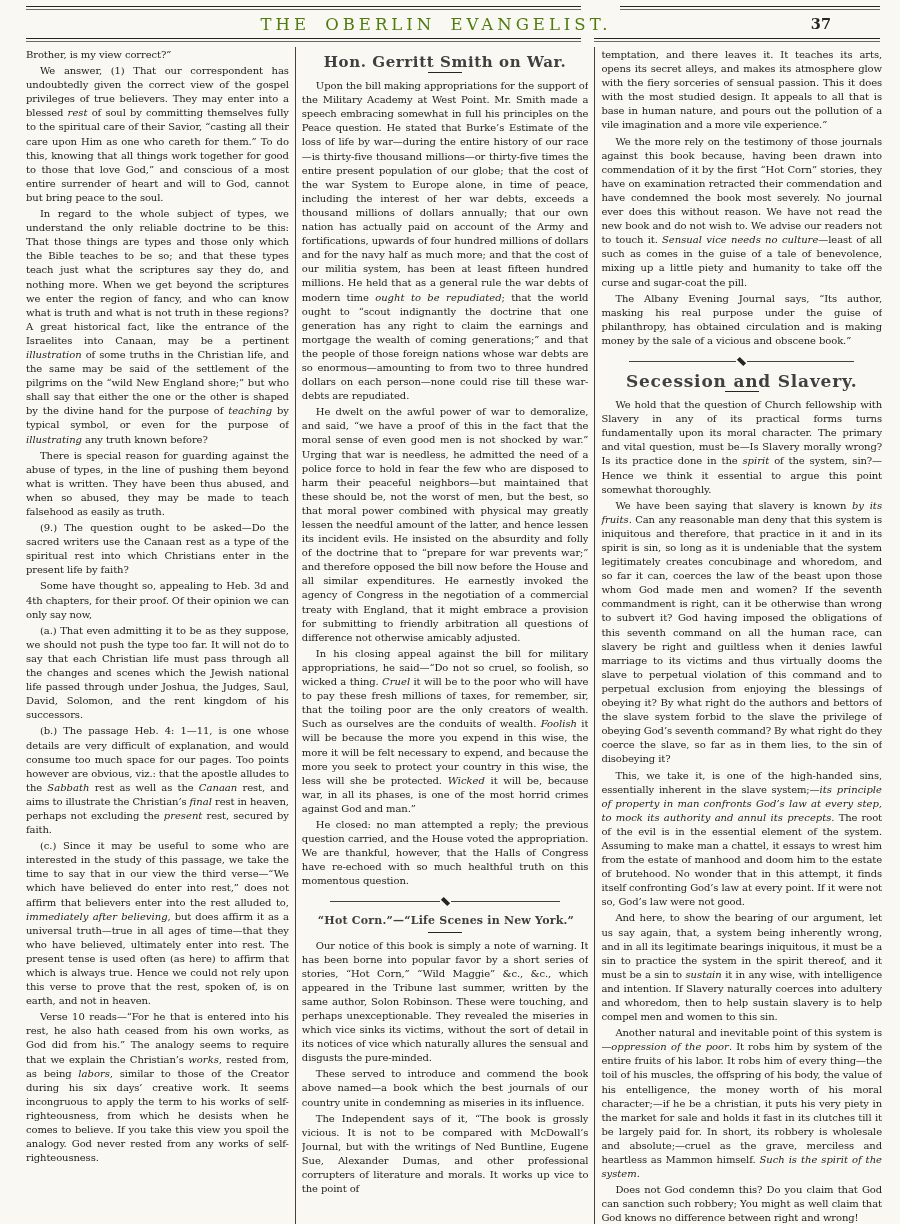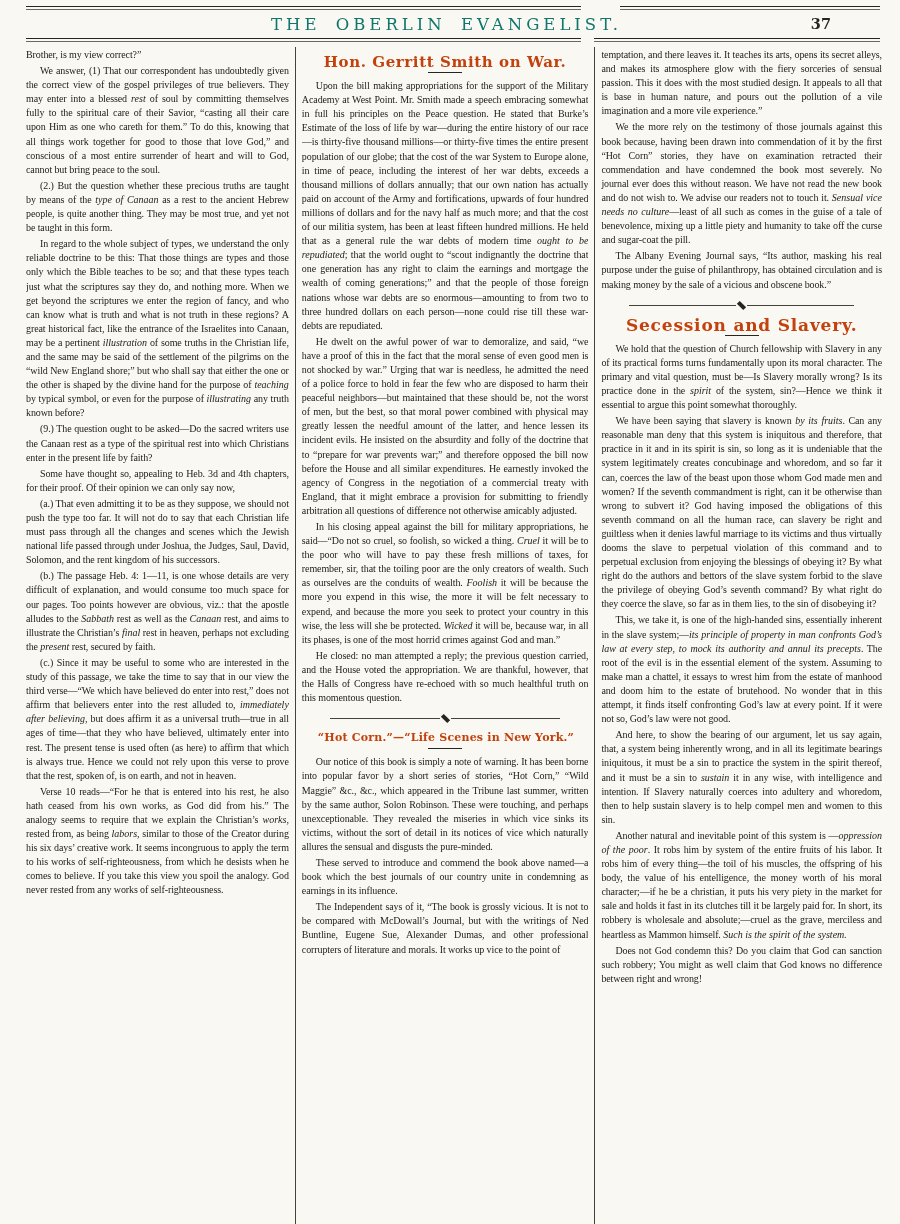--- a/index.html
+++ b/index.html
@@ -22,27 +22,27 @@
     height: 4px;
     border-top: 1.5px solid #26251f;
     border-bottom: 1px solid #6b685e;
   }
   .rule-left-top  { width: 65%; }
   .rule-right-top { width: 30.5%; }
   .rule-left-bot  { width: 65%; }
   .rule-right-bot { width: 33.5%; }
   .title-row { position: relative; height: 27px; margin: 1px 0 0; }
   .masthead {
-    position: absolute; left: 245px; width: 360px;
+    position: absolute; left: 230px; width: 360px;
     top: 4px;
-    text-align: left;
+    text-align: center;
     font-size: 16.5px;
     letter-spacing: 4px;
     word-spacing: 6px;
-    color: #0f766e;
+    color: #4d7c0f;
     white-space: nowrap;
   }
   .pagenum {
     position: absolute; right: 49px; top: 4px;
     font-size: 14.5px; font-weight: bold; color: #26251f;
   }
   
   .columns {
     display: flex;
     padding: 5px 18px 0 26px;
@@ -54,30 +54,30 @@
     text-align: justify;
     font-size: 10px;
     line-height: 14.1px;
     letter-spacing: -0.1px;
     color: #24221c;
   }
   .col-1 { width: 266px; }
   .col-2 { width: 290px; }
   .col-3 { width: 284px; }
   .vrule { width: 1px; background: #45423a; margin: 0 6px; }
-  p.para { margin: 1px 0 2px; text-indent: 14px; font-family: Liberation Serif, serif; }
+  p.para { margin: 1px 0 2px; text-indent: 14px; }
   p.para.flush { text-indent: 0; }
   p.para i { letter-spacing: 0; }
   h2.art-heading {
     text-align: center;
     font-weight: bold;
     font-size: 15px;
     letter-spacing: 0.6px;
     margin: 8px 16px 3px;
-    color: #c2410c;
+    color: #404040;
   }
   h2.size-small { font-size: 11px; letter-spacing: 0.2px; white-space: nowrap; }
   h2.size-large { font-size: 17px; letter-spacing: 0.8px; }
   .heading-rule {
     width: 34px; border-top: 1.2px solid #26251f;
     margin: 1px auto 6px;
   }
   .article-divider {
     display: flex; align-items: center; justify-content: center;
     width: 80%;
@@ -108,22 +108,22 @@
     <div class="rule-row">
       <div class="rule rule-left-bot"></div>
       <div class="rule rule-right-bot"></div>
     </div>
   </div>
 
   <div class="columns">
     <div class="col col-1">
         <p class="para flush">Brother, is my view correct?”</p>
         <p class="para">We answer, (1) That our correspondent has undoubtedly given the correct view of the gospel privileges of true believers.  They may enter into a blessed <i>rest</i> of soul by committing themselves fully to the spiritual care of their Savior, “casting all their care upon Him as one who careth for them.”  To do this, knowing that all things work together for good to those that love God,” and conscious of a most entire surrender of heart and will to God, cannot but bring peace to the soul.</p>
-        <p class="para">(2.) But the question whether these precious truths are taught by means of the <i>type of Canaan</i> as a rest to the ancient Hebrew people, is quite another thing.  They may be most true, and yet not be taught in this form.</p>
         <p class="para">In regard to the whole subject of types, we understand the only reliable doctrine to be this:  That those things are types and those only which the Bible teaches to be so; and that these types teach just what the scriptures say they do, and nothing more.  When we get beyond the scriptures we enter the region of fancy, and who can know what is truth and what is not truth in these regions? A great historical fact, like the entrance of the Israelites into Canaan, may be a pertinent <i>illustration</i> of some truths in the Christian life, and the same may be said of the settlement of the pilgrims on the “wild New England shore;” but who shall say that either the one or the other is shaped by the divine hand for the purpose of <i>teaching</i> by typical symbol, or even for the purpose of <i>illustrating</i> any truth known before?</p>
+        <p class="para">There is special reason for guarding against the abuse of types, in the line of pushing them beyond what is written.  They have been thus abused, and when so abused, they may be made to teach falsehood as easily as truth.</p>
         <p class="para">(9.) The question ought to be asked—Do the sacred writers use the Canaan rest as a type of the spiritual rest into which Christians enter in the present life by faith?</p>
         <p class="para">Some have thought so, appealing to Heb. 3d and 4th chapters, for their proof.  Of their opinion we can only say now,</p>
         <p class="para">(a.) That even admitting it to be as they suppose, we should not push the type too far.  It will not do to say that each Christian life must pass through all the changes and scenes which the Jewish national life passed through under Joshua, the Judges, Saul, David, Solomon, and the rent kingdom of his successors.</p>
         <p class="para">(b.) The passage Heb. 4: 1—11, is one whose details are very difficult of explanation, and would consume too much space for our pages.  Too points however are obvious, viz.: that the apostle alludes to the <i>Sabbath</i> rest as well as the <i>Canaan</i> rest, and aims to illustrate the Christian’s <i>final</i> rest in heaven, perhaps not excluding the <i>present</i> rest, secured by faith.</p>
         <p class="para">(c.) Since it may be useful to some who are interested in the study of this passage, we take the time to say that in our view the  third verse—“We  which have believed do enter into rest,” does not affirm that believers enter into the rest alluded to, <i>immediately after believing</i>, but does affirm it as a universal truth—true in all ages of time—that they who have believed, ultimately enter into rest.  The present tense is used often (as here) to affirm that which is always true.  Hence we could not rely upon this verse to prove that the rest, spoken of, is on earth, and not in heaven.</p>
         <p class="para">Verse 10 reads—“For he that is entered into his rest, he also hath ceased from his own works, as God did from his.”  The analogy seems to require that we explain the Christian’s <i>works</i>, rested from, as being <i>labors</i>, similar to those of the Creator during his six days’ creative work.  It seems incongruous to apply the term to his works of self-righteousness, from which he desists when he comes to believe.  If you take this view you spoil the analogy. God never rested from any works of self-righteousness.</p>
       </div>
     <div class="vrule"></div>
     <div class="col col-2">
         <h2 class="art-heading size-normal">Hon. Gerritt Smith on War.</h2>
@@ -133,21 +133,21 @@
         <p class="para">In his closing appeal against the bill for military appropriations, he said—“Do not so cruel, so foolish, so wicked a thing.  <i>Cruel</i> it will be to the poor who will have to pay these fresh millions of taxes, for remember, sir, that the toiling poor are the only creators of wealth.  Such as ourselves are the conduits of wealth.  <i>Foolish</i> it will be because the more you expend in this wise, the more it will be felt necessary to expend, and because the more you seek to protect your country in this wise, the less will she be protected.  <i>Wicked</i> it will be, because war, in all its phases, is one of the most horrid crimes against God and man.”</p>
         <p class="para">He closed: no man attempted a reply;  the previous question carried, and the House voted the appropriation. We are thankful, however, that the Halls of Congress have re-echoed with so much healthful truth on this momentous question.</p>
         <div class="article-divider">
           <span class="div-line"></span>
           <span class="div-diamond"></span>
           <span class="div-line"></span>
         </div>
         <h2 class="art-heading size-small">“Hot Corn.”—“Life Scenes in New York.”</h2>
         <div class="heading-rule"></div>
         <p class="para">Our notice of this book is simply a note of warning.  It has been borne into popular favor by a short series of stories, “Hot Corn,” “Wild Maggie” &amp;c., &amp;c., which appeared in the Tribune last summer, written by the same author, Solon Robinson.  These were touching, and perhaps unexceptionable.  They revealed the miseries in which vice sinks its victims, without the sort of detail in its notices of vice which naturally allures the sensual and disgusts the pure-minded.</p>
-        <p class="para">These served to introduce and commend the book above named—a book which the best journals of our country unite in condemning as earnings in its influence.</p>
+        <p class="para">These served to introduce and commend the book above named—a book which the best journals of our country unite in condemning as miseries in its influence.</p>
         <p class="para">The Independent says of it,  “The book is grossly vicious.  It is not to be compared with McDowall’s Journal, but with the writings of  Ned Buntline, Eugene Sue, Alexander Dumas, and other professional corrupters of literature and morals.  It works up vice to the point of</p>
       </div>
     <div class="vrule"></div>
     <div class="col col-3">
         <p class="para flush">temptation, and there leaves it.  It teaches its arts, opens its secret alleys, and makes its atmosphere glow with the fiery sorceries of sensual passion.  This it does with the most studied design.  It appeals to all that is base in human nature, and pours out the pollution of a vile imagination and a more vile experience.”</p>
         <p class="para">We the more rely  on the testimony of those journals against this book because, having been drawn into commendation of it  by the first “Hot Corn” stories,  they have on examination retracted their commendation and have condemned the book most severely.  No journal ever does this without reason.  We have not read the new book and do not wish to.  We advise our readers not to touch it.  <i>Sensual vice needs no culture</i>—least of all such as comes in the guise of  a tale of benevolence, mixing up a little piety and humanity to take off the curse and sugar-coat the pill.</p>
         <p class="para">The Albany Evening Journal says, “Its author, masking his real purpose under the guise of  philanthropy, has obtained circulation and is making money  by the sale of a vicious and obscene book.”</p>
         <div class="article-divider">
           <span class="div-line"></span>
           <span class="div-diamond"></span>

